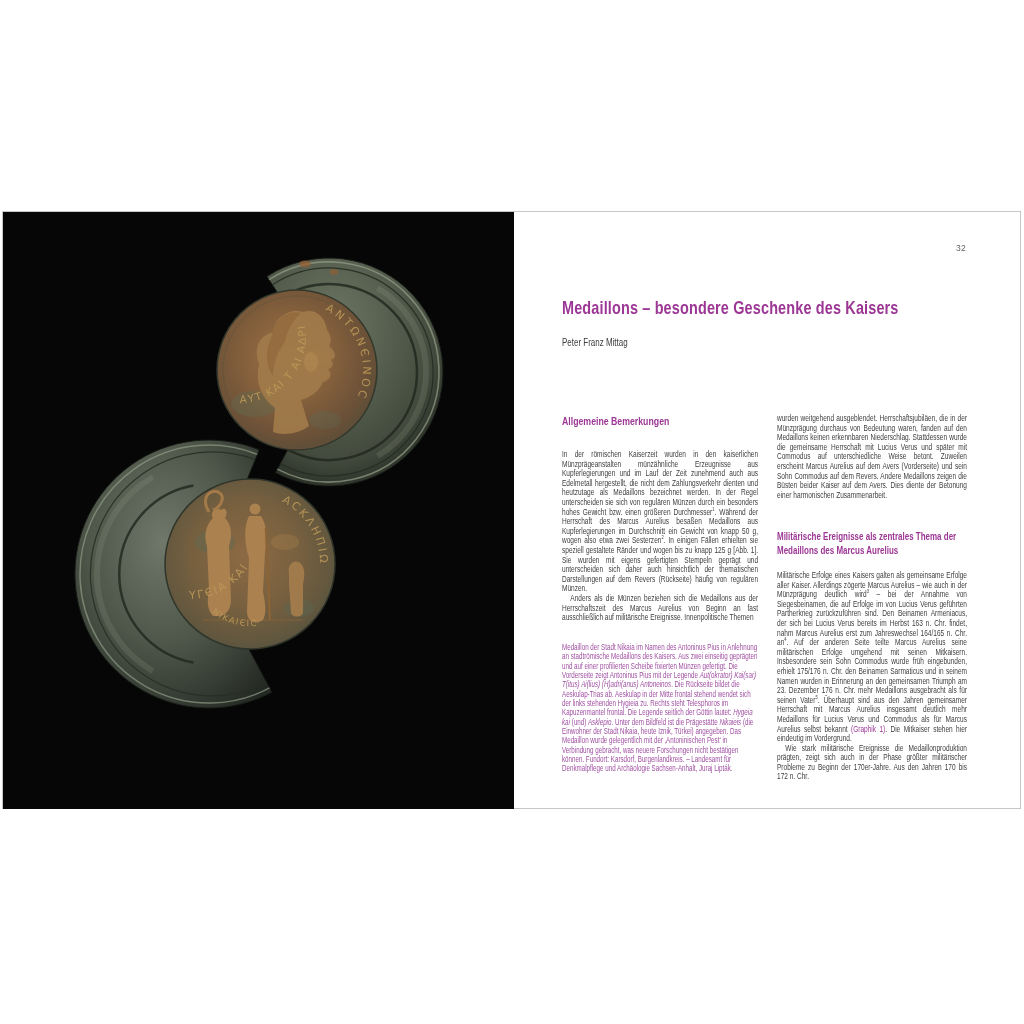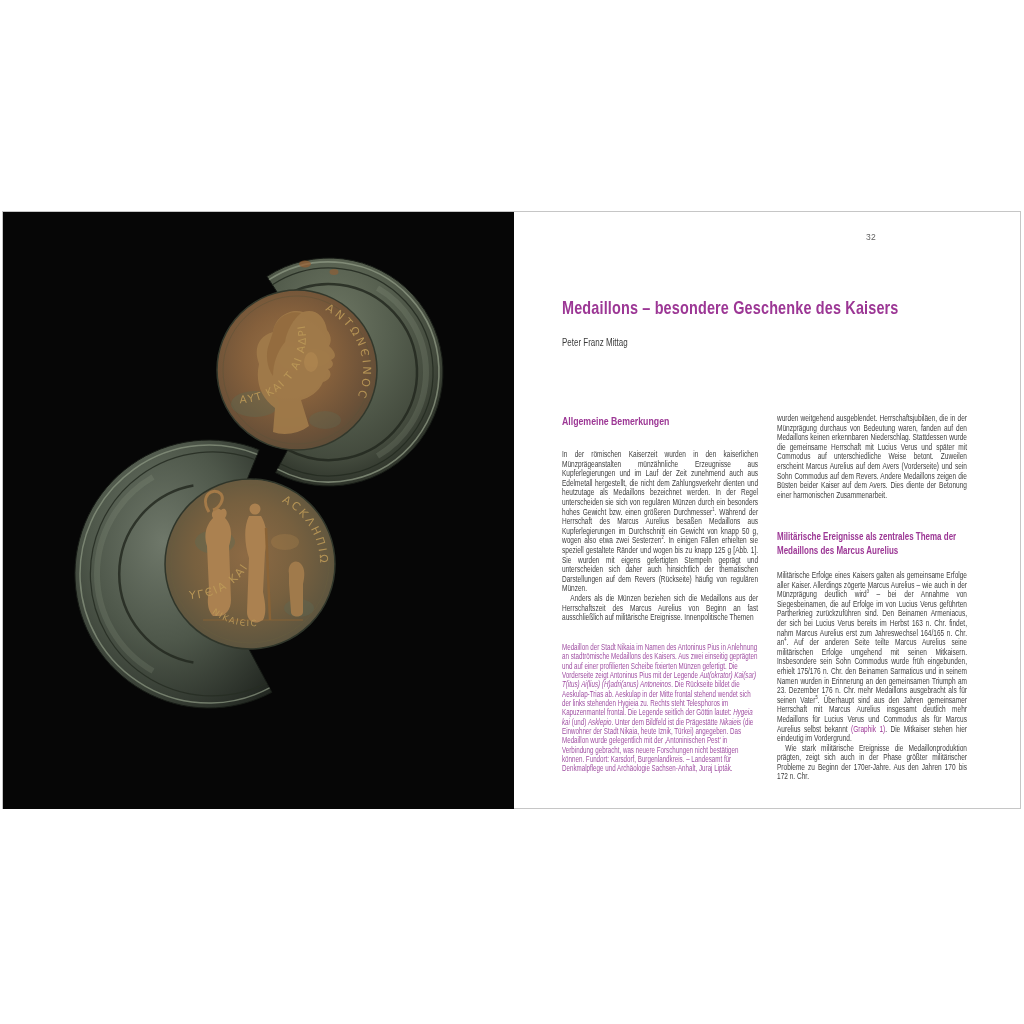--- a/index.html
+++ b/index.html
@@ -7,21 +7,21 @@
     --caption:#a04fa2;
     --body:#3d3d3d;
   }
   html,body{margin:0;padding:0;background:#ffffff;}
   .canvas{position:relative;width:1024px;height:1024px;background:#ffffff;overflow:hidden;
           font-family:"Liberation Sans",sans-serif;}
   .page{position:absolute;left:2px;top:211px;width:1019px;height:598px;background:#ffffff;
         border:1px solid #c6c6c6;box-sizing:border-box;}
   .photo{position:absolute;left:0;top:0;width:511px;height:597px;background:#060606;overflow:hidden;}
   .sx{transform:scaleX(0.76);transform-origin:0 0;}
-  .pagenum{position:absolute;left:863px;top:20px;width:100px;text-align:left;
+  .pagenum{position:absolute;left:863px;top:31px;width:100px;text-align:right;
            font-size:8.5px;color:#5f5f5f;letter-spacing:0.3px;}
   .title{position:absolute;left:559px;top:85px;width:480px;font-size:19px;font-weight:700;
          color:var(--accent);letter-spacing:0.2px;white-space:nowrap;}
   .author{position:absolute;left:559px;top:124px;width:260px;font-size:10.5px;color:#3a3a3a;}
   .h1{position:absolute;left:559px;top:203px;width:300px;font-size:11.5px;font-weight:700;color:var(--accent);}
   .colL-body{position:absolute;left:559px;top:238px;width:258px;}
   .caption{position:absolute;left:559px;top:431px;width:258px;font-size:8.2px;line-height:9.35px;
            color:var(--caption);text-align:left;}
   .colR-intro{position:absolute;left:774px;top:202px;width:250px;}
   .h2{position:absolute;left:774px;top:318px;width:270px;font-size:10.5px;font-weight:700;

